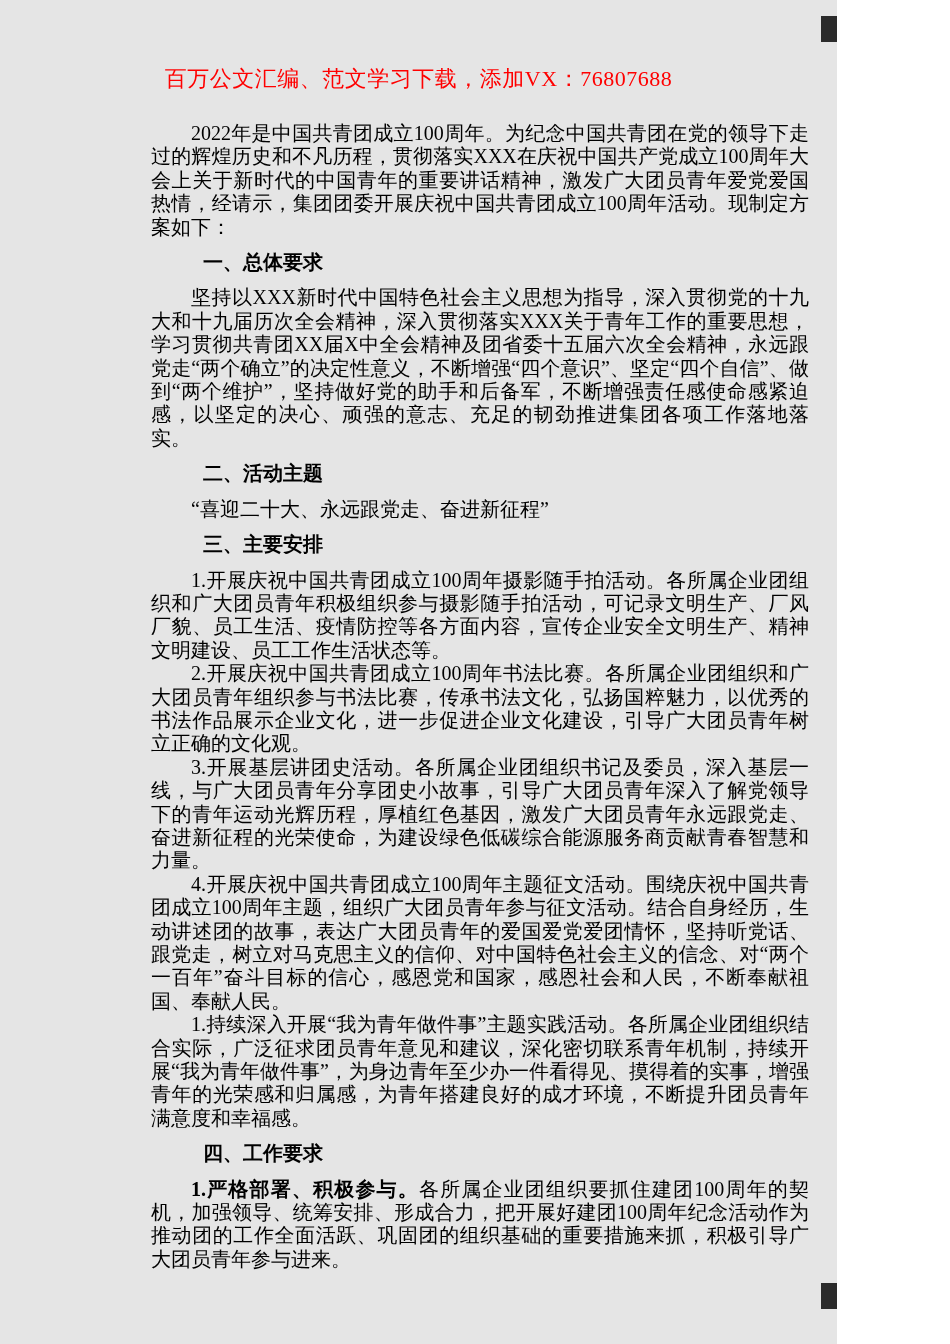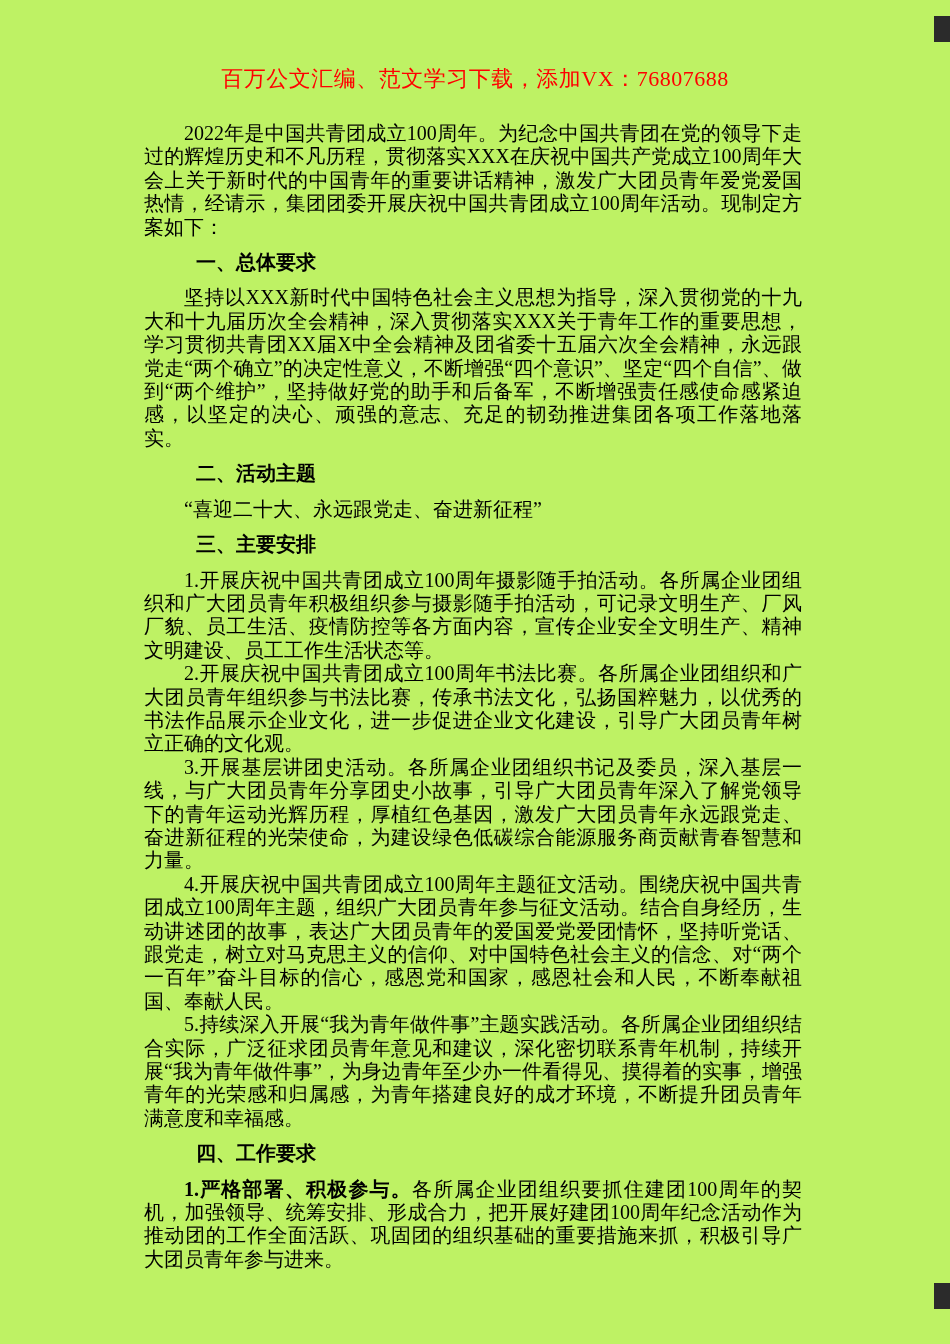--- a/index.html
+++ b/index.html
@@ -2,41 +2,41 @@
 <html><head>
 <meta charset="utf-8">
 <style>
   html, body {
     margin: 0;
     padding: 0;
     background: #ffffff;
   }
   .page {
     position: relative;
-    width: 950px;
+    width: 837px;
     height: 1344px;
-    background: #bef264;
+    background: #e5e5e5;
     overflow: hidden;
     font-family: "Liberation Serif", "DejaVu Serif", serif;
   }
   .banner {
     position: absolute;
     top: 66px;
     left: 0;
     width: 100%;
     text-align: center;
     font-size: 22px;
     line-height: 26px;
     letter-spacing: 0.5px;
     color: #ff0000;
   }
   .content {
     position: absolute;
     top: 122px;
-    left: 144px;
+    left: 151px;
     width: 658px;
   }
   .para {
     margin: 0;
     font-size: 20px;
     line-height: 23.4px;
     color: #000000;
     text-align: justify;
     text-indent: 2em;
     word-break: break-all;
@@ -84,21 +84,21 @@
     <h3 class="heading">三、主要安排</h3>
 
     <p class="para">1.开展庆祝中国共青团成立100周年摄影随手拍活动。各所属企业团组织和广大团员青年积极组织参与摄影随手拍活动，可记录文明生产、厂风厂貌、员工生活、疫情防控等各方面内容，宣传企业安全文明生产、精神文明建设、员工工作生活状态等。</p>
 
     <p class="para">2.开展庆祝中国共青团成立100周年书法比赛。各所属企业团组织和广大团员青年组织参与书法比赛，传承书法文化，弘扬国粹魅力，以优秀的书法作品展示企业文化，进一步促进企业文化建设，引导广大团员青年树立正确的文化观。</p>
 
     <p class="para">3.开展基层讲团史活动。各所属企业团组织书记及委员，深入基层一线，与广大团员青年分享团史小故事，引导广大团员青年深入了解党领导下的青年运动光辉历程，厚植红色基因，激发广大团员青年永远跟党走、奋进新征程的光荣使命，为建设绿色低碳综合能源服务商贡献青春智慧和力量。</p>
 
     <p class="para">4.开展庆祝中国共青团成立100周年主题征文活动。围绕庆祝中国共青团成立100周年主题，组织广大团员青年参与征文活动。结合自身经历，生动讲述团的故事，表达广大团员青年的爱国爱党爱团情怀，坚持听党话、跟党走，树立对马克思主义的信仰、对中国特色社会主义的信念、对“两个一百年”奋斗目标的信心，感恩党和国家，感恩社会和人民，不断奉献祖国、奉献人民。</p>
 
-    <p class="para">5.持续深入开展“我为青年做件事”主题实践活动。各所属企业团组织结合实际，广泛征求团员青年意见和建议，深化密切联系青年机制，持续开展“我为青年做件事”，为身边青年至少办一件看得见、摸得着的实事，增强青年的光荣感和归属感，为青年搭建良好的成才环境，不断提升团员青年满意度和幸福感。</p>
+    <p class="para">1.持续深入开展“我为青年做件事”主题实践活动。各所属企业团组织结合实际，广泛征求团员青年意见和建议，深化密切联系青年机制，持续开展“我为青年做件事”，为身边青年至少办一件看得见、摸得着的实事，增强青年的光荣感和归属感，为青年搭建良好的成才环境，不断提升团员青年满意度和幸福感。</p>
 
     <h3 class="heading">四、工作要求</h3>
 
     <p class="para"><strong>1.严格部署、积极参与。</strong><span>各所属企业团组织要抓住建团100周年的契机，加强领导、统筹安排、形成合力，把开展好建团100周年纪念活动作为推动团的工作全面活跃、巩固团的组织基础的重要措施来抓，积极引导广大团员青年参与进来。</span></p>
 
   </div>
 
   <div class="scroll-mark top"></div>
 
   <div class="scroll-mark bottom"></div>

